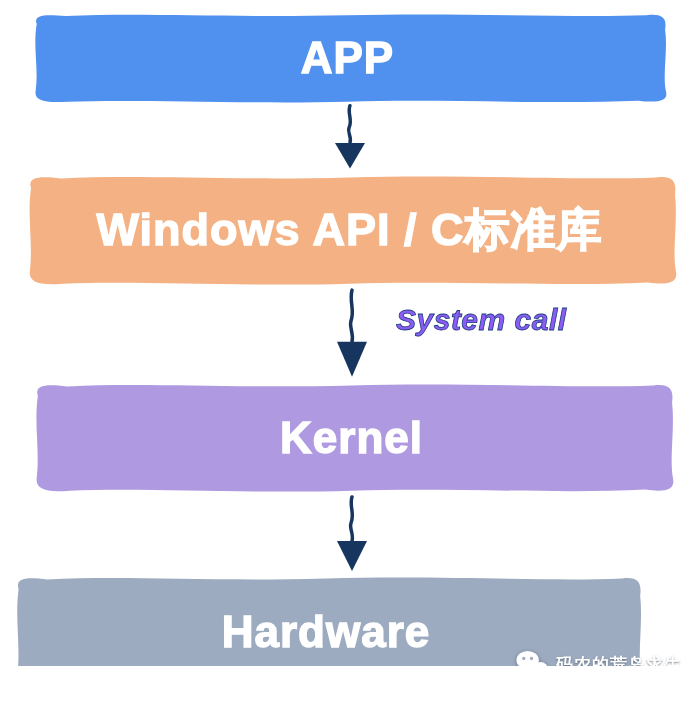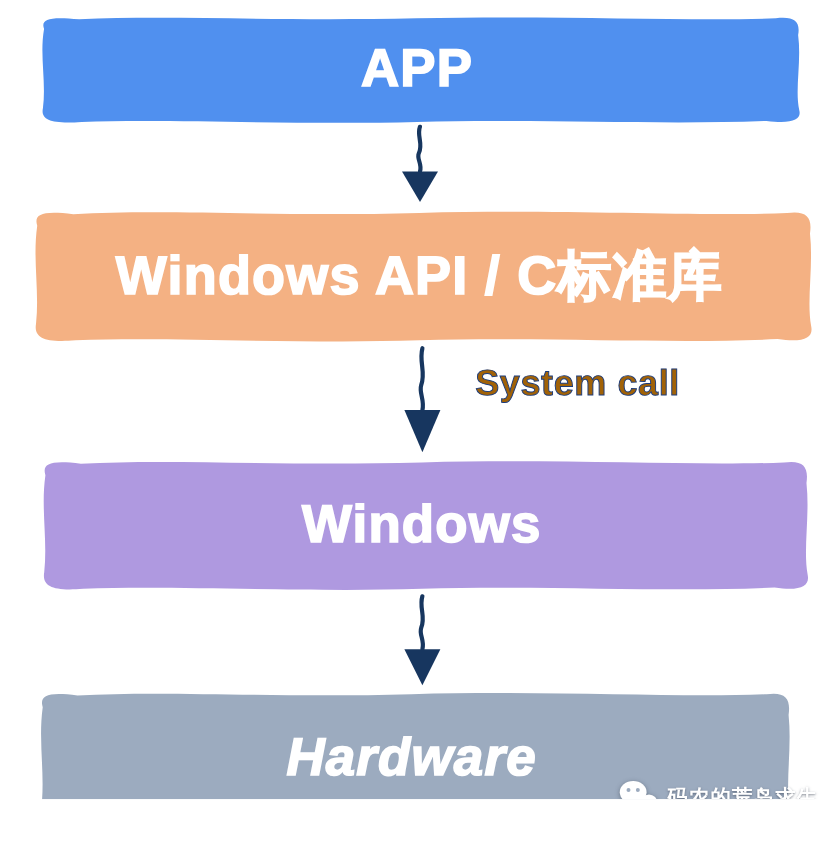--- a/index.html
+++ b/index.html
@@ -31,37 +31,38 @@
     justify-content: center;
     color: #ffffff;
     font-weight: 900;
     -webkit-text-stroke: 1.4px #ffffff;
     letter-spacing: 1px;
     white-space: nowrap;
   }
   #layer-app        { left: 25px; top: 10px;  width: 645px; height: 96px; }
   #layer-windows    { left: 19px; top: 171px; width: 661px; height: 118px; }
   #layer-kernel     { left: 26px; top: 379px; width: 651px; height: 117px; }
-  #layer-hardware   { left: 24px; top: 572px; width: 638px; height: 119px; font-style: italic; }
+  #layer-hardware   { left: 7px; top: 572px; width: 638px; height: 119px; }
   #layer-app .label      { font-size: 44px; }
   #layer-windows .label  { font-size: 45px; }
   #layer-kernel .label   { font-size: 44px; }
   #layer-hardware .label { font-size: 44px; }
 
   .flow-arrow { position: absolute; }
   #arrow-1 { left: 328px; top: 103px; width: 44px; height: 67px; }
   #arrow-2 { left: 330px; top: 287px; width: 44px; height: 92px; }
   #arrow-3 { left: 330px; top: 494px; width: 44px; height: 79px; }
 
   .arrow-label {
     position: absolute;
     left: 396px; top: 303px;
     font-size: 30px;
+    font-style: italic;
     font-weight: 900;
-    color: #a16207;
+    color: #8b5cf6;
     -webkit-text-stroke: 0.8px #1c3c7c;
     letter-spacing: 0.5px;
     white-space: nowrap;
   }
 
   .watermark {
     position: absolute;
     left: 515px; top: 649px;
     display: flex;
     align-items: center;
@@ -123,21 +124,21 @@
   <svg class="flow-arrow" id="arrow-2" viewBox="0 0 44 84" preserveAspectRatio="none">
     <path d="M 22 3 C 19 13 25 21 21 31 C 19 37 24 42 22 50" fill="none" stroke-width="3.5" stroke-linecap="round" stroke="#17365f"></path>
     <polygon points="7,50 37,50 22,82" fill="#17365f"></polygon>
   </svg>
   <div class="arrow-label">System call</div>
 
   <div class="layer" id="layer-kernel">
     <svg class="bar" viewBox="0 0 660 110" preserveAspectRatio="none">
       <use href="#bar-shape" fill="#af99e0"></use>
     </svg>
-    <div class="label">Windows</div>
+    <div class="label">Kernel</div>
   </div>
 
   <svg class="flow-arrow" id="arrow-3" viewBox="0 0 44 84" preserveAspectRatio="none">
     <path d="M 22 3 C 19 13 25 21 21 31 C 19 37 24 42 22 50" fill="none" stroke-width="3.5" stroke-linecap="round" stroke="#17365f"></path>
     <polygon points="7,50 37,50 22,82" fill="#17365f"></polygon>
   </svg>
 
   <div class="layer" id="layer-hardware">
     <svg class="bar" viewBox="0 0 660 110" preserveAspectRatio="none">
       <use href="#bar-shape" fill="#9cabbf"></use>

